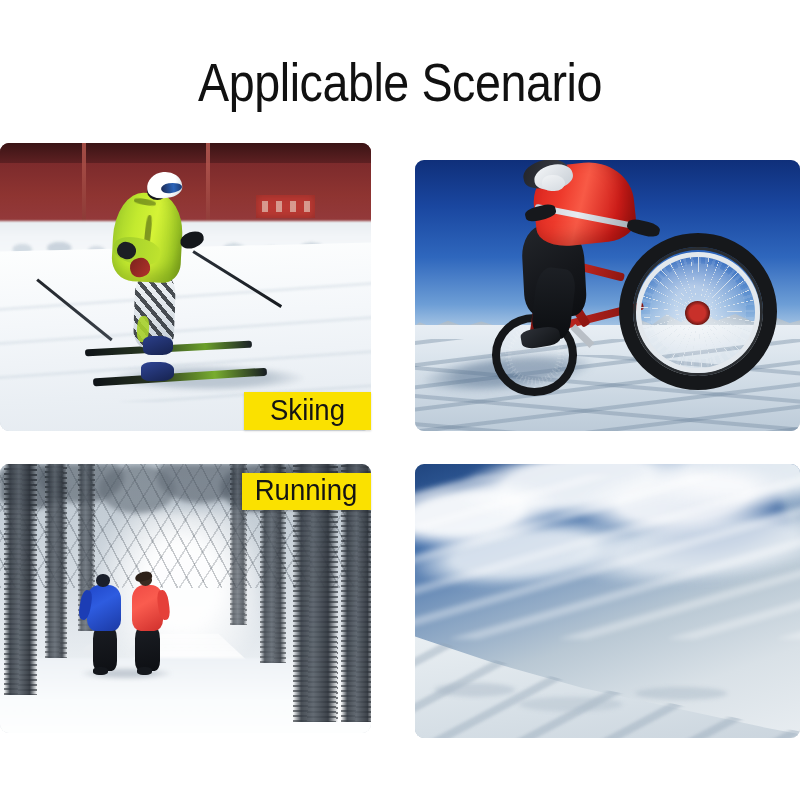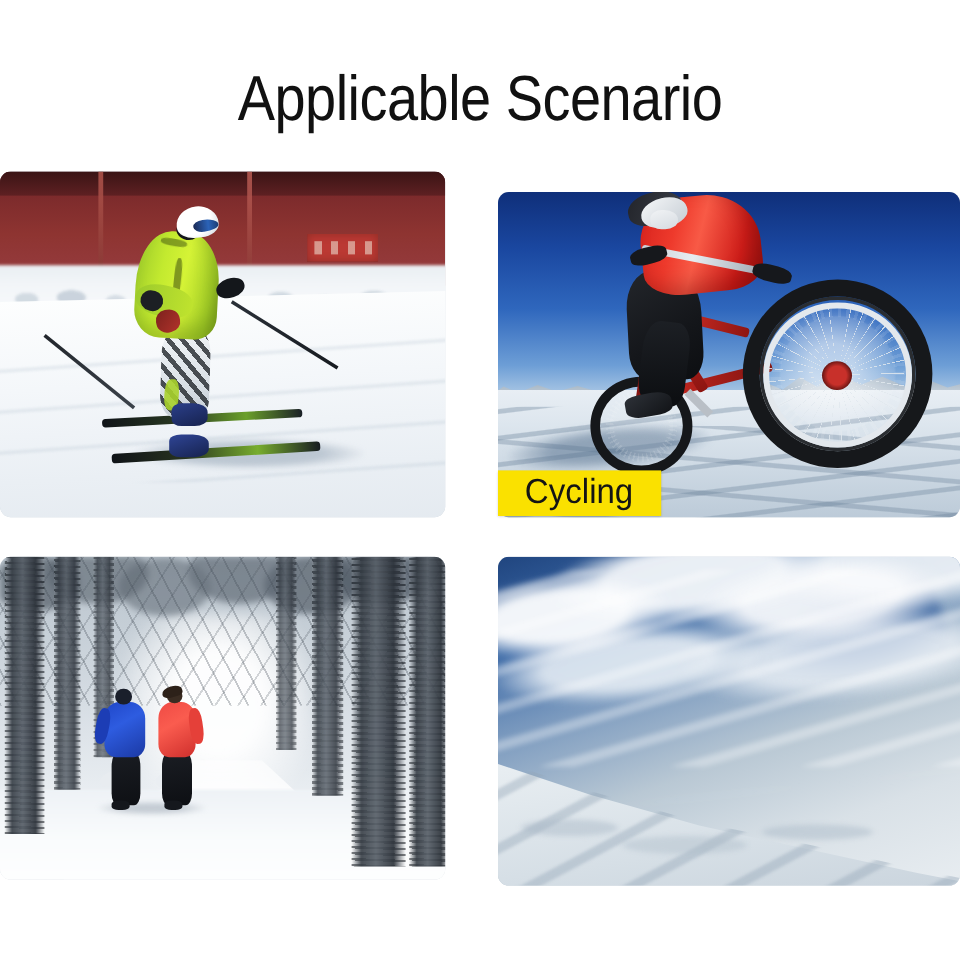--- a/index.html
+++ b/index.html
@@ -616,17 +616,20 @@
       <div class="climber">
         <div class="cb-legs" style="left:87.5%;top:82%;width:4.8%;height:19%;"></div>
         <div class="cb-pack" style="left:89.4%;top:70%;width:5.2%;height:14%;background:linear-gradient(150deg,#5a6670,#363f48);"></div>
         <div class="cb-torso" style="left:86%;top:70%;width:5.4%;height:13%;background:linear-gradient(150deg,#cfdde3,#9ab0bb);"></div>
         <div class="cb-head" style="left:87.2%;top:66%;width:3%;height:4.6%;background:#8fa3ae;"></div>
         <div class="cb-pole" style="left:83.8%;top:75%;height:26%;transform:rotate(4deg);"></div>
       </div>
     </div>
   </div>
 
-  <div class="caption" id="caption-cycling">
-    <span>Cycling</span>
+  <div class="caption" id="caption-skiing">
+    <span>Skiing</span>
   </div>
+  <div class="caption" id="caption-running">
+    <span>Running</span>
+  </div>
 
 </div>
 
 </body></html>

